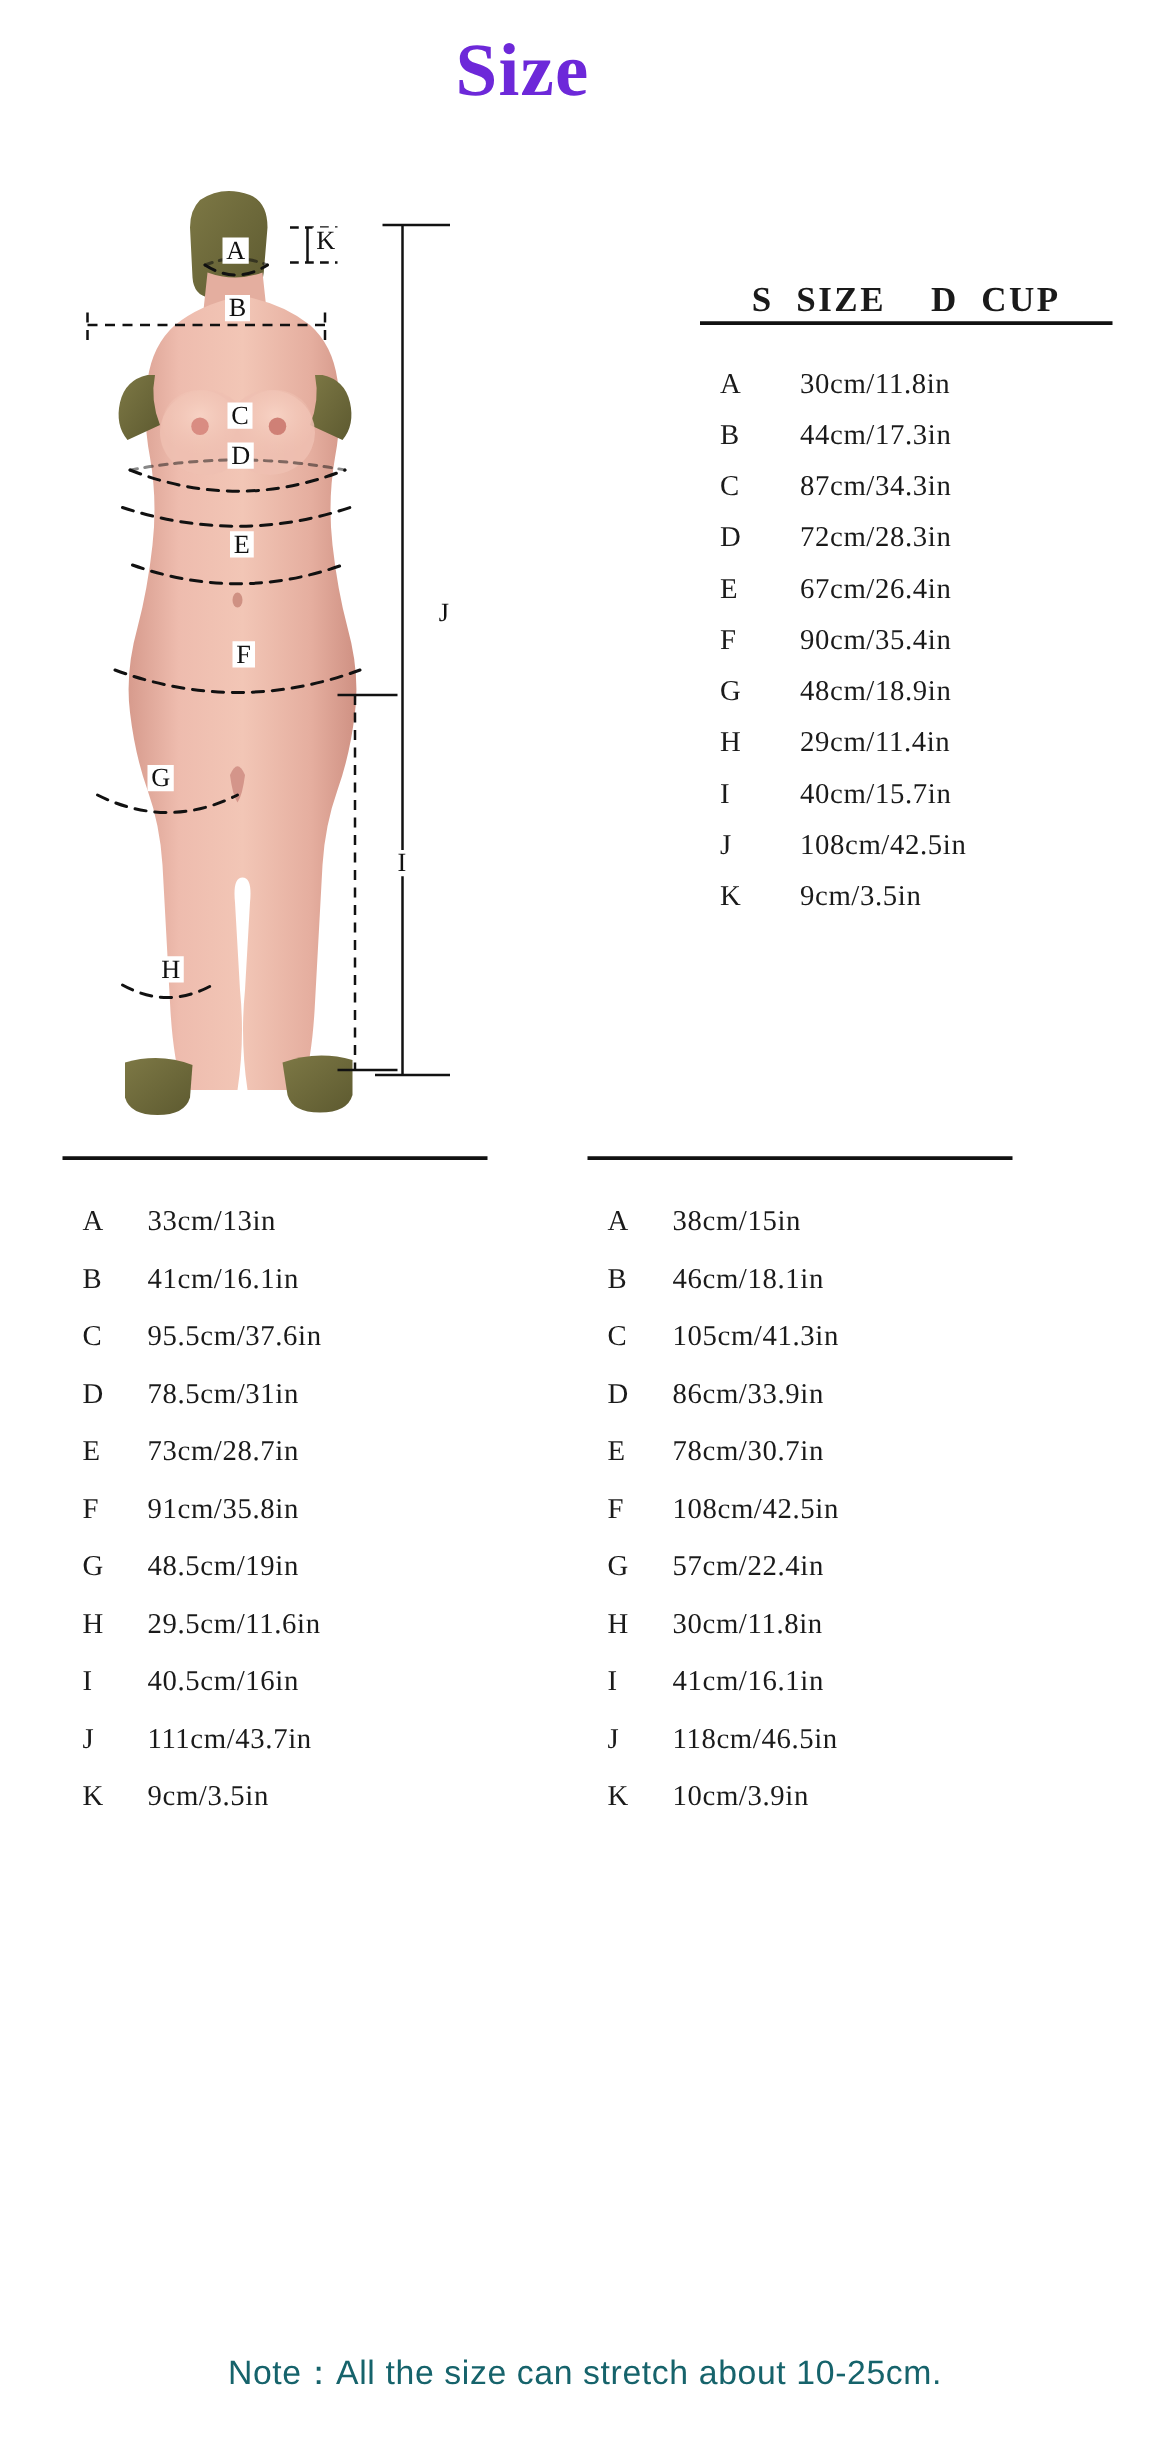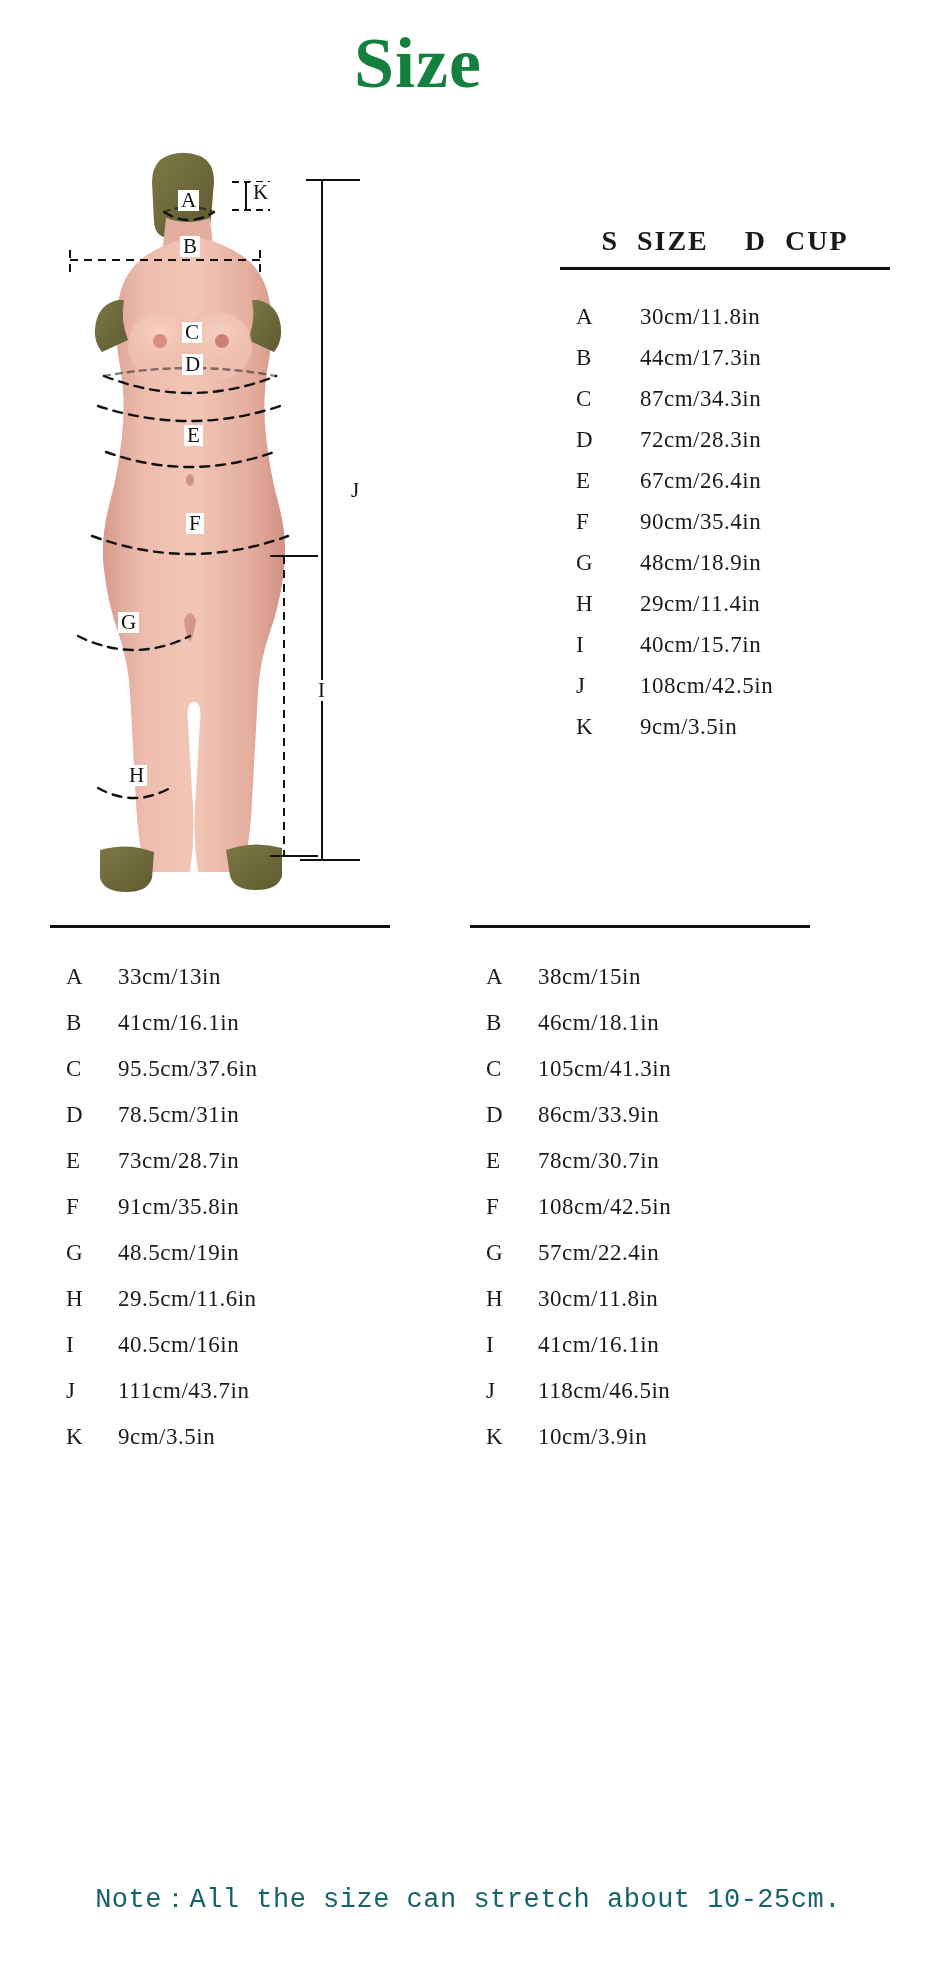--- a/index.html
+++ b/index.html
@@ -17,24 +17,24 @@
   }
 
   
   .page-title {
     position: absolute;
     top: 22px;
     left: 0;
     width: 836px;
     text-align: center;
     font-family: "Liberation Serif", serif;
-    font-size: 72px;
+    font-size: 60px;
     font-weight: 700;
     letter-spacing: 1px;
-    color: #15803d;
+    color: #6d28d9;
   }
 
   
   .figure-wrap {
     position: absolute;
     left: 60px;
     top: 150px;
     width: 420px;
     height: 760px;
   }
@@ -59,21 +59,20 @@
   
   .size-table {
     position: absolute;
   }
   .table-head {
     font-family: "Liberation Serif", serif;
     font-size: 28px;
     font-weight: 700;
     letter-spacing: 2px;
     text-align: center;
-    padding-bottom: 10px;
     white-space: pre;
   }
   .table-rule {
     height: 3px;
     background: #111;
     width: 100%;
   }
   .rows {
     margin-top: 34px;
   }
@@ -110,21 +109,21 @@
   #table-l-e .row { height: 46px; }
   #table-l-e .row .key { width: 68px; }
 
   
   .note {
     position: absolute;
     left: 0;
     top: 1880px;
     width: 936px;
     text-align: center;
-    font-family: Liberation Mono, monospace;
+    font-family: Liberation Sans, sans-serif;
     font-size: 27px;
     color: #16636b;
     letter-spacing: 0.5px;
   }
 </style>
 </head>
 <body>
 
 <div class="page-title">Size</div>
 

